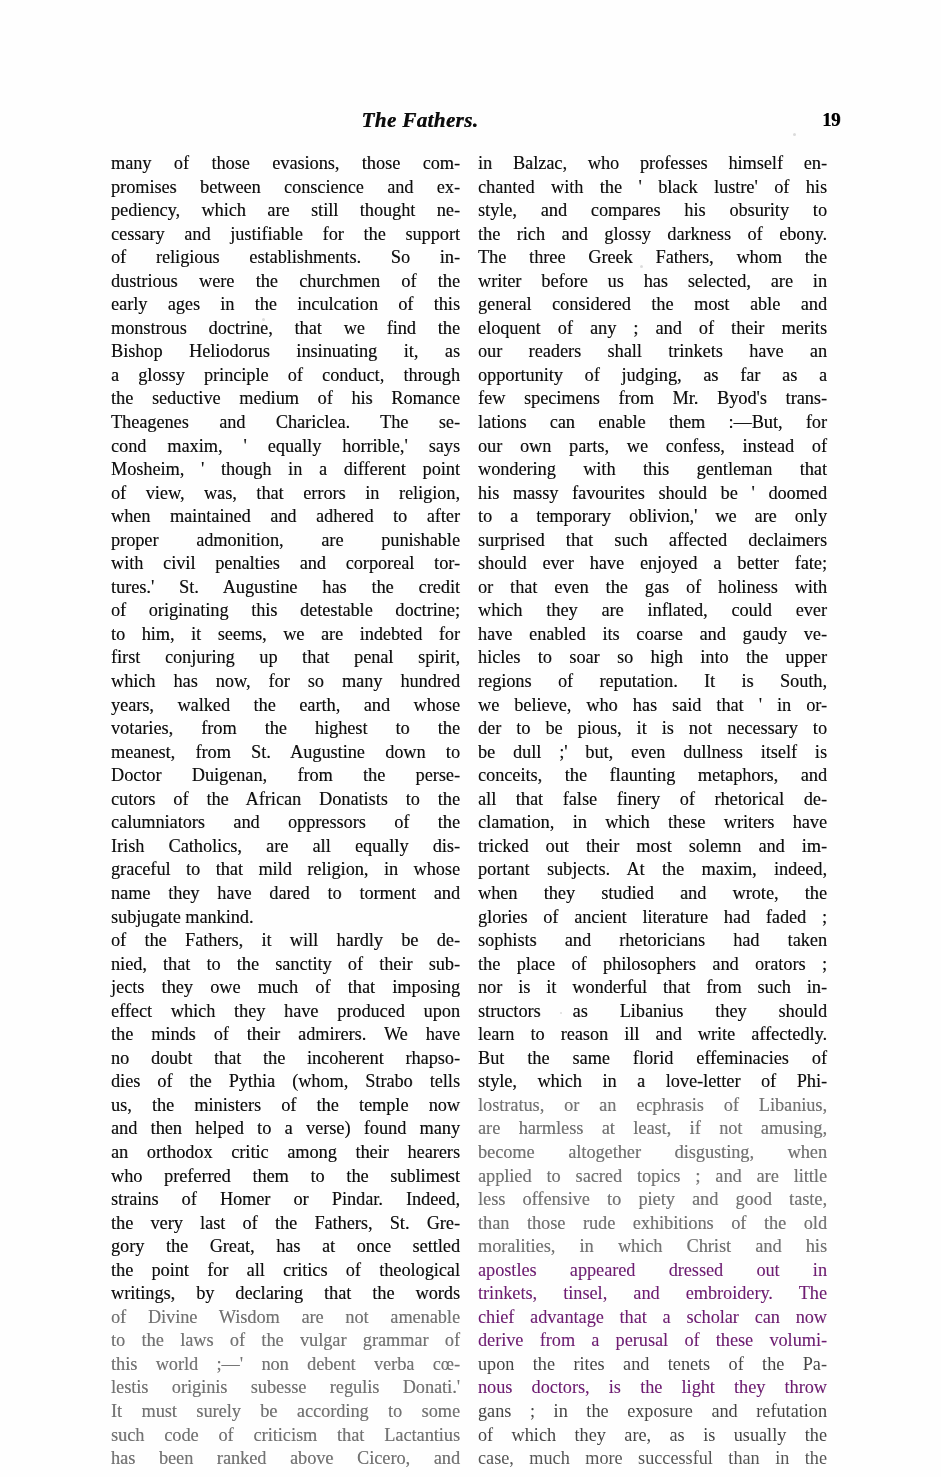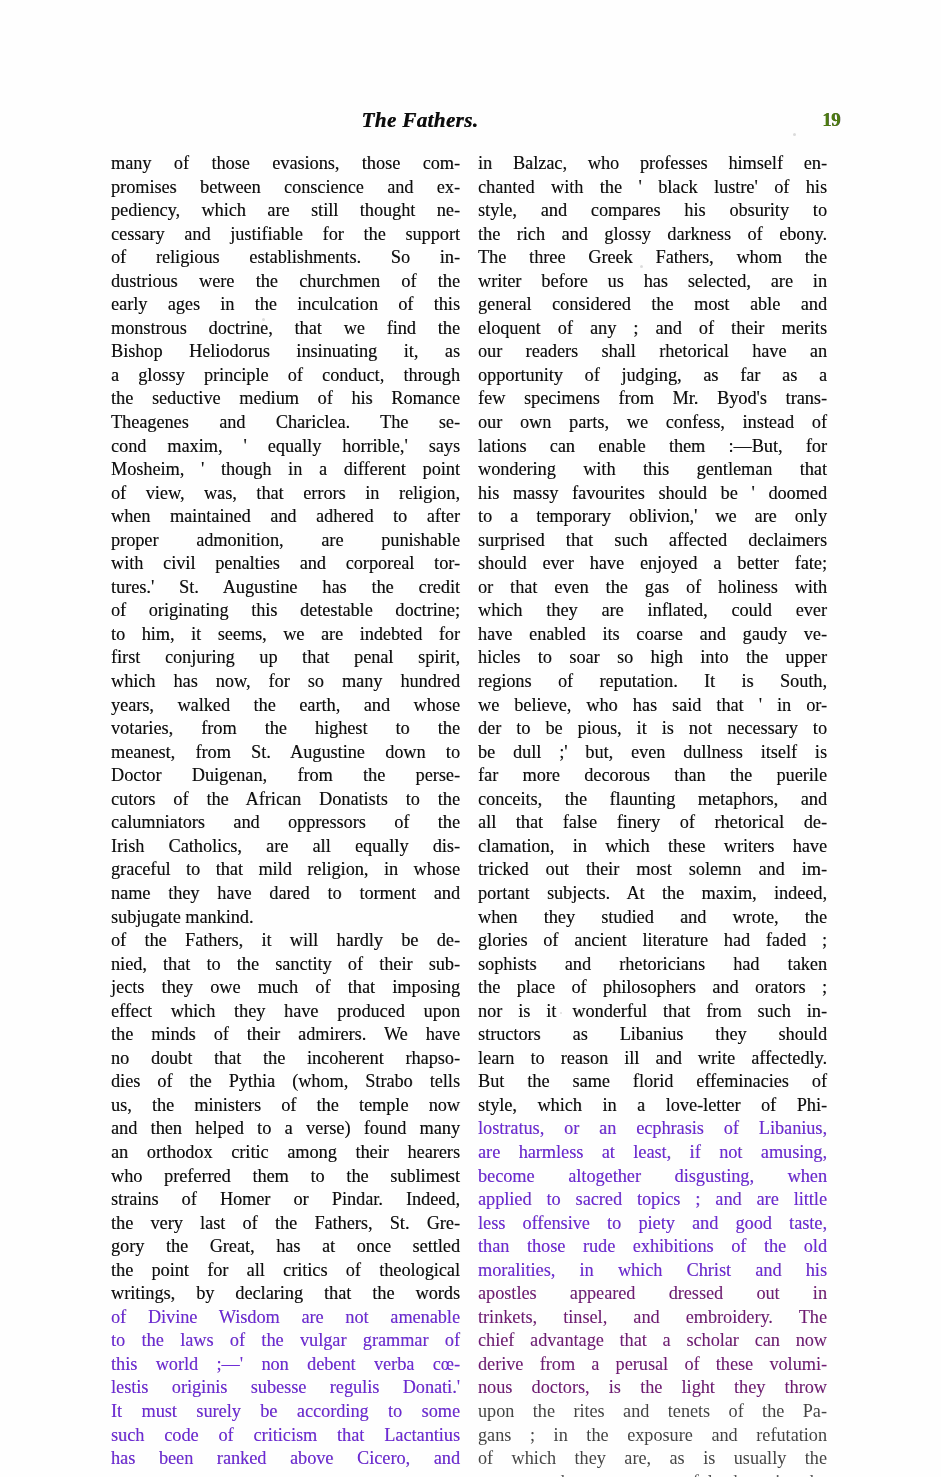--- a/index.html
+++ b/index.html
@@ -43,21 +43,21 @@
     letter-spacing: 0.4px;
     color: #0c0c0c;
     text-shadow: 0.4px 0 0 rgba(0,0,0,0.55), 0 0.4px 0 rgba(0,0,0,0.35);
   }
   #head-folio {
     position: absolute;
     right: 0;
     top: 1px;
     font-weight: bold;
     font-size: 19px;
-    color: #4d7c0f;
+    color: #000000;
     letter-spacing: -0.5px;
     text-shadow: 0.5px 0.3px 0 rgba(0,0,0,0.7);
   }
 
   
   .column {
     position: absolute;
     top: 152px;
     width: 349px;
   }
@@ -83,21 +83,21 @@
   }
   .text-line.last > span,
   .text-line.ragged > span {
     text-align-last: left;
   }
   .text-line.indent > span {
     text-indent: 17px;
   }
 
   
-  .f1 { color: #6d28d9; text-shadow: 0.3px 0 0 rgba(35,35,35,0.35); }
+  .f1 { color: #737373; text-shadow: 0.3px 0 0 rgba(35,35,35,0.35); }
   .f2 { color: #701a75; text-shadow: 0.25px 0 0 rgba(55,55,55,0.3); }
   .f3 { color: #454545; text-shadow: none; }
   .f4 { color: #555555; text-shadow: none; }
 
   
   .speck {
     position: absolute;
     background: #9a9a9a;
     border-radius: 50%;
     opacity: 0.35;
@@ -173,39 +173,38 @@
     </div>
   <div class="column" id="column-right">
       <div class="text-line"><span>in Balzac, who professes himself en-</span></div>
       <div class="text-line"><span>chanted with the ' black lustre' of his</span></div>
       <div class="text-line"><span>style, and compares  his obsurity to</span></div>
       <div class="text-line"><span>the rich and glossy darkness of ebony.</span></div>
       <div class="text-line"><span>The three Greek  Fathers,  whom the</span></div>
       <div class="text-line"><span>writer before us  has selected, are in</span></div>
       <div class="text-line"><span>general considered the most  able  and</span></div>
       <div class="text-line"><span>eloquent of any ;  and  of their merits</span></div>
-      <div class="text-line"><span>our  readers  shall  rhetorical  have  an</span></div>
+      <div class="text-line"><span>our  readers  shall  trinkets  have  an</span></div>
       <div class="text-line"><span>opportunity  of judging,  as  far  as  a</span></div>
       <div class="text-line"><span>few specimens from Mr. Byod's trans-</span></div>
+      <div class="text-line"><span>lations  can  enable  them :—But,   for</span></div>
       <div class="text-line"><span>our own parts,  we  confess,  instead of</span></div>
-      <div class="text-line"><span>lations  can  enable  them :—But,   for</span></div>
       <div class="text-line"><span>wondering  with  this gentleman  that</span></div>
       <div class="text-line"><span>his massy favourites should be ' doomed</span></div>
       <div class="text-line"><span>to a temporary oblivion,'  we are only</span></div>
       <div class="text-line"><span>surprised that such affected declaimers</span></div>
       <div class="text-line"><span>should ever have enjoyed a better fate;</span></div>
       <div class="text-line"><span>or that even the gas  of holiness with</span></div>
       <div class="text-line"><span>which  they  are  inflated,  could  ever</span></div>
       <div class="text-line"><span>have enabled its coarse and gaudy ve-</span></div>
       <div class="text-line"><span>hicles to soar  so high  into  the upper</span></div>
       <div class="text-line"><span>regions  of  reputation.    It  is  South,</span></div>
       <div class="text-line"><span>we believe, who has said that ' in or-</span></div>
       <div class="text-line"><span>der to be pious,  it  is not  necessary  to</span></div>
       <div class="text-line"><span>be  dull ;'  but,  even  dullness itself is</span></div>
-      <div class="text-line"><span>far  more  decorous  than  the  puerile</span></div>
       <div class="text-line"><span>conceits, the flaunting metaphors, and</span></div>
       <div class="text-line"><span>all  that  false  finery  of  rhetorical de-</span></div>
       <div class="text-line"><span>clamation, in which these writers have</span></div>
       <div class="text-line"><span>tricked out their most solemn and  im-</span></div>
       <div class="text-line"><span>portant subjects.   At the maxim, indeed,</span></div>
       <div class="text-line"><span>when  they  studied  and  wrote,  the</span></div>
       <div class="text-line"><span>glories of ancient literature had faded ;</span></div>
       <div class="text-line"><span>sophists  and  rhetoricians  had  taken</span></div>
       <div class="text-line"><span>the place of philosophers and orators ;</span></div>
       <div class="text-line"><span>nor is it wonderful that from such in-</span></div>
@@ -217,22 +216,22 @@
       <div class="text-line f1"><span>are harmless at least,  if not amusing,</span></div>
       <div class="text-line f1"><span>become  altogether  disgusting,  when</span></div>
       <div class="text-line f1"><span>applied to sacred topics ;  and are little</span></div>
       <div class="text-line f1"><span>less offensive to piety  and good taste,</span></div>
       <div class="text-line f1"><span>than those rude exhibitions of the old</span></div>
       <div class="text-line f1"><span>moralities,  in which  Christ  and  his</span></div>
       <div class="text-line f2"><span>apostles   appeared   dressed   out   in</span></div>
       <div class="text-line f2"><span>trinkets, tinsel,  and embroidery.   The</span></div>
       <div class="text-line f2"><span>chief advantage that a scholar can now</span></div>
       <div class="text-line f2"><span>derive from a perusal of these volumi-</span></div>
+      <div class="text-line f3"><span>upon the rites  and  tenets  of  the Pa-</span></div>
       <div class="text-line f2"><span>nous doctors,  is the light  they throw</span></div>
-      <div class="text-line f3"><span>upon the rites  and  tenets  of  the Pa-</span></div>
       <div class="text-line f3"><span>gans ; in the exposure and refutation</span></div>
       <div class="text-line f3"><span>of which they are, as is usually the</span></div>
       <div class="text-line f4"><span>case, much more successful than in the</span></div>
     </div>
 
   <div class="speck" style="left:262px; top:318px; width:3px; height:3px;"></div>
   <div class="speck" style="left:640px; top:265px; width:3px; height:3px;"></div>
   <div class="speck" style="left:793px; top:133px; width:3px; height:3px;"></div>
   <div class="speck" style="left:186px; top:797px; width:2px; height:2px;"></div>
   <div class="speck" style="left:560px; top:1012px; width:2px; height:2px;"></div>

